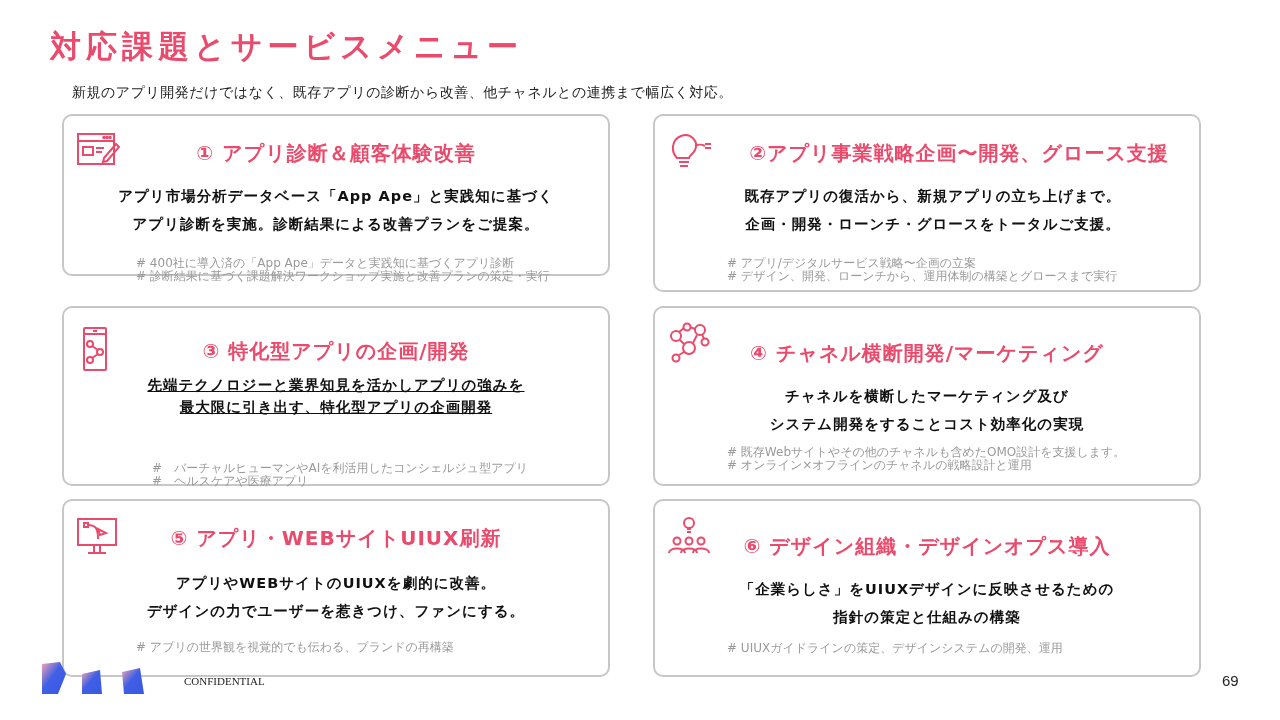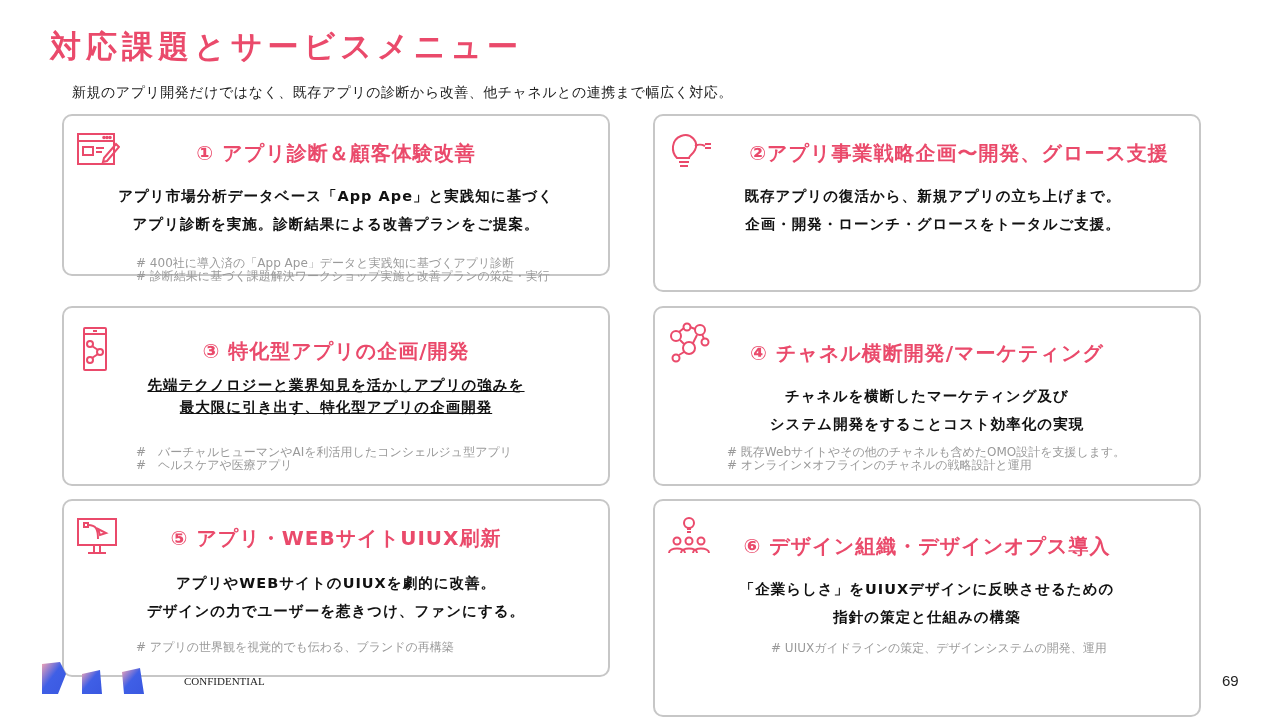--- a/index.html
+++ b/index.html
@@ -75,39 +75,43 @@
       <line x1="13" y1="36" x2="21" y2="36"></line>
     <path d="M28 16 C32 14 34 14 38 16"></path>
       <line x1="38" y1="14" x2="44" y2="14"></line>
       <line x1="38" y1="18" x2="44" y2="18"></line>
   </svg>
   <div class="card-title" style="top:24px; padding-left:64px;">②アプリ事業戦略企画〜開発、グロース支援</div>
   <div class="card-body" style="top:66px;margin-left:12px;">
     <div>既存アプリの復活から、新規アプリの立ち上げまで。</div>
     <div>企画・開発・ローンチ・グロースをトータルご支援。</div>
   </div>
+  <div class="card-notes" style="top:141px;">
+    <div># アプリ/デジタルサービス戦略〜企画の立案</div>
+    <div># デザイン、開発、ローンチから、運用体制の構築とグロースまで実行</div>
+  </div>
 </div>
 
 <div class="card" style="left:62px; top:306px; height:180px;">
   <svg class="card-icon" viewBox="0 0 44 44" fill="none" stroke="#ea4a6b" stroke-width="2" style="top:16px; height:48px;">
     <rect x="8" y="2" width="22" height="42" rx="1"></rect>
       <line x1="8" y1="8" x2="30" y2="8"></line>
       <line x1="17" y1="5" x2="21" y2="5"></line>
     <circle cx="14" cy="18" r="3"></circle>
       <circle cx="24" cy="26" r="3"></circle>
       <circle cx="14" cy="34" r="3"></circle>
     <line x1="16" y1="20" x2="22" y2="24"></line>
       <line x1="22" y1="28" x2="16" y2="32"></line>
   </svg>
   <div class="card-title" style="top:30px;">③ 特化型アプリの企画/開発</div>
   <div class="card-body" style="top:66px; line-height:22px;text-decoration:underline;">
     <div>先端テクノロジーと業界知見を活かしアプリの強みを</div>
     <div>最大限に引き出す、特化型アプリの企画開発</div>
   </div>
-  <div class="card-notes" style="top:138px;">
+  <div class="card-notes" style="top:154px;margin-left:16px;">
     <div>#　バーチャルヒューマンやAIを利活用したコンシェルジュ型アプリ</div>
     <div>#　ヘルスケアや医療アプリ</div>
   </div>
 </div>
 
 <div class="card" style="left:653px; top:306px; height:180px;">
   <svg class="card-icon" viewBox="0 0 44 44" fill="none" stroke="#ea4a6b" stroke-width="2">
     <circle cx="9" cy="14" r="5"></circle>
       <circle cx="20" cy="5" r="3.5"></circle>
       <circle cx="33" cy="8" r="5"></circle>
@@ -145,38 +149,38 @@
   <div class="card-title" style="top:24px;">⑤ アプリ・WEBサイトUIUX刷新</div>
   <div class="card-body" style="top:68px;">
     <div>アプリやWEBサイトのUIUXを劇的に改善。</div>
     <div>デザインの力でユーザーを惹きつけ、ファンにする。</div>
   </div>
   <div class="card-notes" style="top:140px;">
     <div># アプリの世界観を視覚的でも伝わる、ブランドの再構築</div>
   </div>
 </div>
 
-<div class="card" style="left:653px; top:499px; height:218px;">
+<div class="card" style="left:653px; top:499px; height:178px;">
   <svg class="card-icon" viewBox="0 0 44 44" fill="none" stroke="#ea4a6b" stroke-width="2">
     <circle cx="22" cy="8" r="5"></circle>
       <line x1="20" y1="14" x2="24" y2="14"></line>
       <line x1="20" y1="17" x2="24" y2="17"></line>
     <circle cx="10" cy="26" r="3.5"></circle>
       <circle cx="22" cy="26" r="3.5"></circle>
       <circle cx="34" cy="26" r="3.5"></circle>
     <path d="M2 38 C2 32 18 32 18 38"></path>
       <path d="M14 38 C14 32 30 32 30 38"></path>
       <path d="M26 38 C26 32 42 32 42 38"></path>
   </svg>
   <div class="card-title" style="top:32px;">⑥ デザイン組織・デザインオプス導入</div>
   <div class="card-body" style="top:74px;">
     <div>「企業らしさ」をUIUXデザインに反映させるための</div>
     <div>指針の策定と仕組みの構築</div>
   </div>
-  <div class="card-notes" style="top:141px;margin-left:44px;">
+  <div class="card-notes" style="top:141px;">
     <div># UIUXガイドラインの策定、デザインシステムの開発、運用</div>
   </div>
 </div>
 
 <svg class="footer-logo" viewBox="0 0 124 36">
   <defs>
     <linearGradient id="lg" x1="0" y1="0" x2="1" y2="1">
       <stop offset="0" stop-color="#f7a6b4"></stop>
         <stop offset="0.45" stop-color="#3f5fe6"></stop>
         <stop offset="1" stop-color="#3a58e0"></stop>

